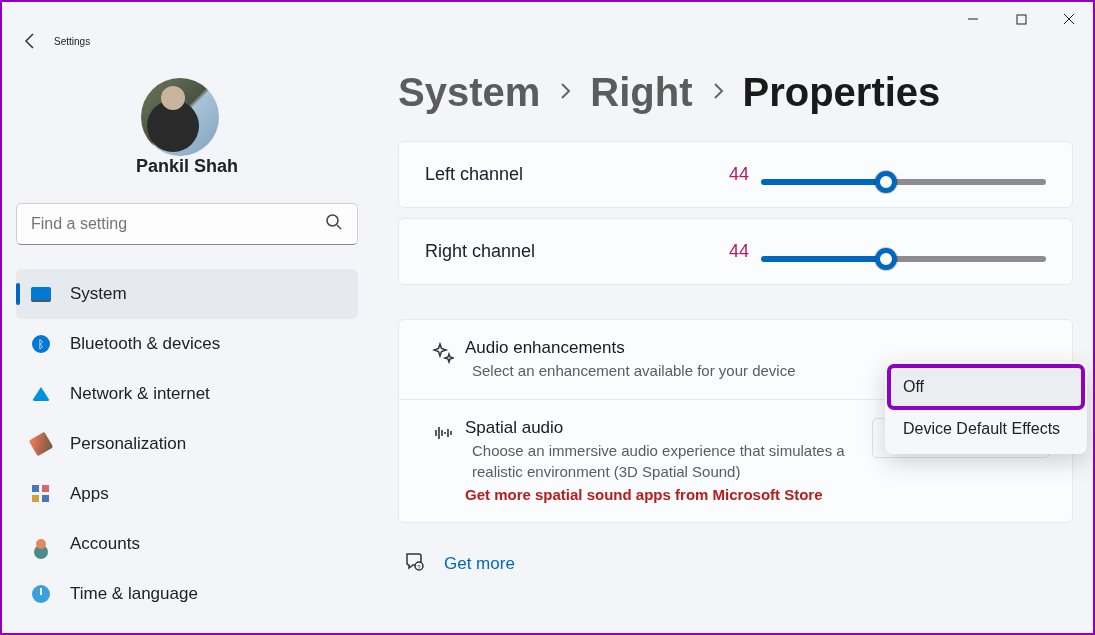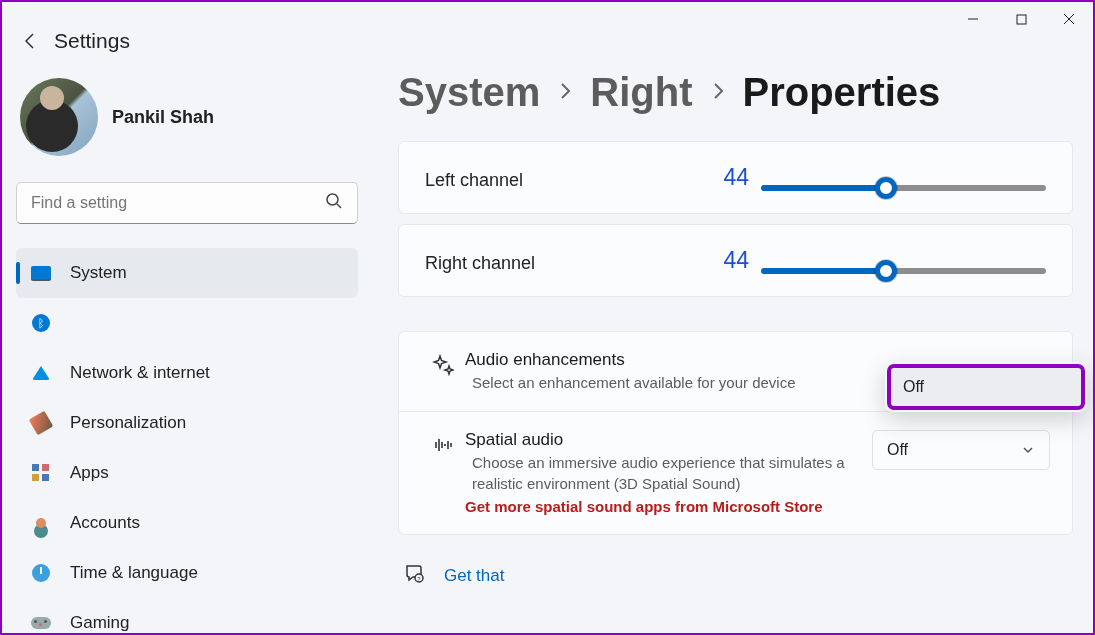--- a/index.html
+++ b/index.html
@@ -5,26 +5,26 @@
 * { box-sizing: border-box; margin: 0; padding: 0; font-family: "Segoe UI", -apple-system, sans-serif; }
 body { background: #f3f5f9; width: 1095px; height: 635px; overflow: hidden; border: 2px solid #9000c0; position: relative; }
 
 .titlebar { height: 34px; display: flex; justify-content: flex-end; align-items: flex-start; padding: 0; }
 .titlebar .btn { width: 48px; height: 34px; display: flex; align-items: center; justify-content: center; color: #222; }
 .titlebar .btn svg { stroke: #222; fill: none; stroke-width: 1; }
 
 .header-row { display: flex; align-items: center; height: 30px; padding-left: 10px; margin-top: -10px; }
 .back-btn { width: 36px; height: 36px; display: flex; align-items: center; justify-content: center; margin-right: 6px; }
 .back-btn svg { stroke: #333; fill: none; stroke-width: 1.5; }
-.app-title { font-size: 21px; color: #222; }
+.app-title { font-size: 10px; color: #222; }
 
 .layout { display: flex; height: calc(100% - 54px); }
 .sidebar { width: 370px; padding: 14px 10px 0 10px; flex-shrink: 0; }
 
-.profile { display: flex; align-items: center; padding: 8px; margin-bottom: 18px; }
+.profile { display: flex; align-items: center; padding: 8px; margin-bottom: 18px; flex-direction: column; }
 .avatar { width: 78px; height: 78px; border-radius: 50%; background: linear-gradient(135deg, #6b7a5a 0%, #4a5342 48%, #a9c2d6 52%, #7ea3bf 100%); flex-shrink: 0; margin-right: 14px; position: relative; }
 .avatar::after { content:''; position:absolute; left:20px; top:8px; width:24px; height:24px; border-radius:50%; background:#c9b59c; box-shadow: 0 28px 0 14px #2a2a2a; }
 .profile-name { font-size: 18px; font-weight: 600; color: #222; }
 
 .search-box { display: flex; align-items: center; background: #fdfdfe; border: 1px solid #d0d0d4; border-bottom: 1px solid #888; border-radius: 5px; height: 42px; padding: 16px 14px; margin: 0 4px 24px 4px; }
 .search-box input { border: none; outline: none; background: transparent; flex: 1; font-size: 16px; color: #555; }
 .search-box svg { stroke: #444; fill: none; stroke-width: 1.5; }
 
 .nav-item { display: flex; align-items: center; height: 50px; padding: 0 14px; border-radius: 6px; margin: 0 4px; font-size: 17px; color: #222; cursor: default; position: relative; }
 .nav-item .icon { width: 22px; height: 22px; margin-right: 18px; display:flex; align-items:center; justify-content:center; }
@@ -47,21 +47,21 @@
 
 .main { flex: 1; padding: 4px 20px 0 26px; overflow: visible; }
 .breadcrumb { display: flex; align-items: center; margin: 10px 0 26px 0; flex-wrap: wrap; }
 .bc-link { font-size: 40px; font-weight: 600; color: #5c5c5c; }
 .bc-sep { margin: 0 18px; color: #777; }
 .bc-sep svg { stroke:#666; fill:none; stroke-width:2; }
 .bc-current { font-size: 40px; font-weight: 600; color: #1a1a1a; }
 
 .card { background: #fbfcfd; border: 1px solid #e8e8ec; border-radius: 6px; padding: 22px 26px; margin-bottom: 10px; display: flex; align-items: flex-end; }
 .card .label { font-size: 18px; color: #222; flex: 0 0 280px; }
-.card .val { font-size: 23px; color: #1d4ed8; margin-right: 12px; width: 44px; text-align: right; }
+.card .val { font-size: 18px; color: #be185d; margin-right: 12px; width: 44px; text-align: right; }
 .slider { flex: 1; height: 6px; border-radius: 3px; background: linear-gradient(to right, #0067c0 0%, #0067c0 44%, #8d8d8f 44%, #8d8d8f 100%); position: relative; }
 .slider .thumb { position: absolute; left: 44%; top: 50%; transform: translate(-50%,-50%); width: 22px; height: 22px; border-radius: 50%; background: #fff; border: 5px solid #0067c0; box-shadow: 0 0 0 1px #0003; }
 
 .card-group { background:#fbfcfd; border:1px solid #e8e8ec; border-radius:6px; margin-top: 34px; }
 .group-row { display:flex; align-items:flex-start; padding: 18px 22px; position: relative; }
 .group-row + .group-row { border-top: 1px solid #e8e8ec; }
 .row-icon { width: 44px; display:flex; align-items:center; justify-content:center; padding-top: 4px; color:#333; }
 .row-body { flex: 1; min-width: 0; }
 .row-title { font-size: 17px; color: #1a1a1a; margin-bottom: 2px; }
 .row-sub { font-size: 15px; color: #5c5c5c; line-height: 1.4; margin-left: 7px; }
@@ -128,20 +128,21 @@
     <div class="nav-item active">
       <span class="icon">
           <span class="icon-system"></span>
         </span>
       <span>System</span>
     </div>
     <div class="nav-item">
       <span class="icon">
           <span class="icon-bt">ᛒ</span>
         </span>
+      <span>Bluetooth &amp; devices</span>
     </div>
     <div class="nav-item">
       <span class="icon">
           <span class="icon-net"></span>
         </span>
       <span>Network &amp; internet</span>
     </div>
     <div class="nav-item">
       <span class="icon">
           <span class="icon-pers"></span>
@@ -251,21 +252,22 @@
     </div>
 
     <div class="help-link">
       <span class="ico">
         <svg width="22" height="22" viewBox="0 0 22 22" stroke="#333" fill="none" stroke-width="1.5">
             <path d="M3 3h12a2 2 0 012 2v7a2 2 0 01-2 2H9l-4 3v-3H5a2 2 0 01-2-2V5z"></path>
             <circle cx="15" cy="15" r="4" fill="#f3f5f9"></circle>
             <text x="15" y="18" font-size="6" text-anchor="middle" fill="#333" stroke="none">?</text>
           </svg>
       </span>
-      <span class="txt">Get that</span>
+      <span class="txt">Get more</span>
     </div>
 
   </div>
 </div>
 
 <div class="menu">
   <div class="menu-item highlighted boxed">Off</div>
+  <div class="menu-item">Device Default Effects</div>
 </div>
 
 </body></html>

